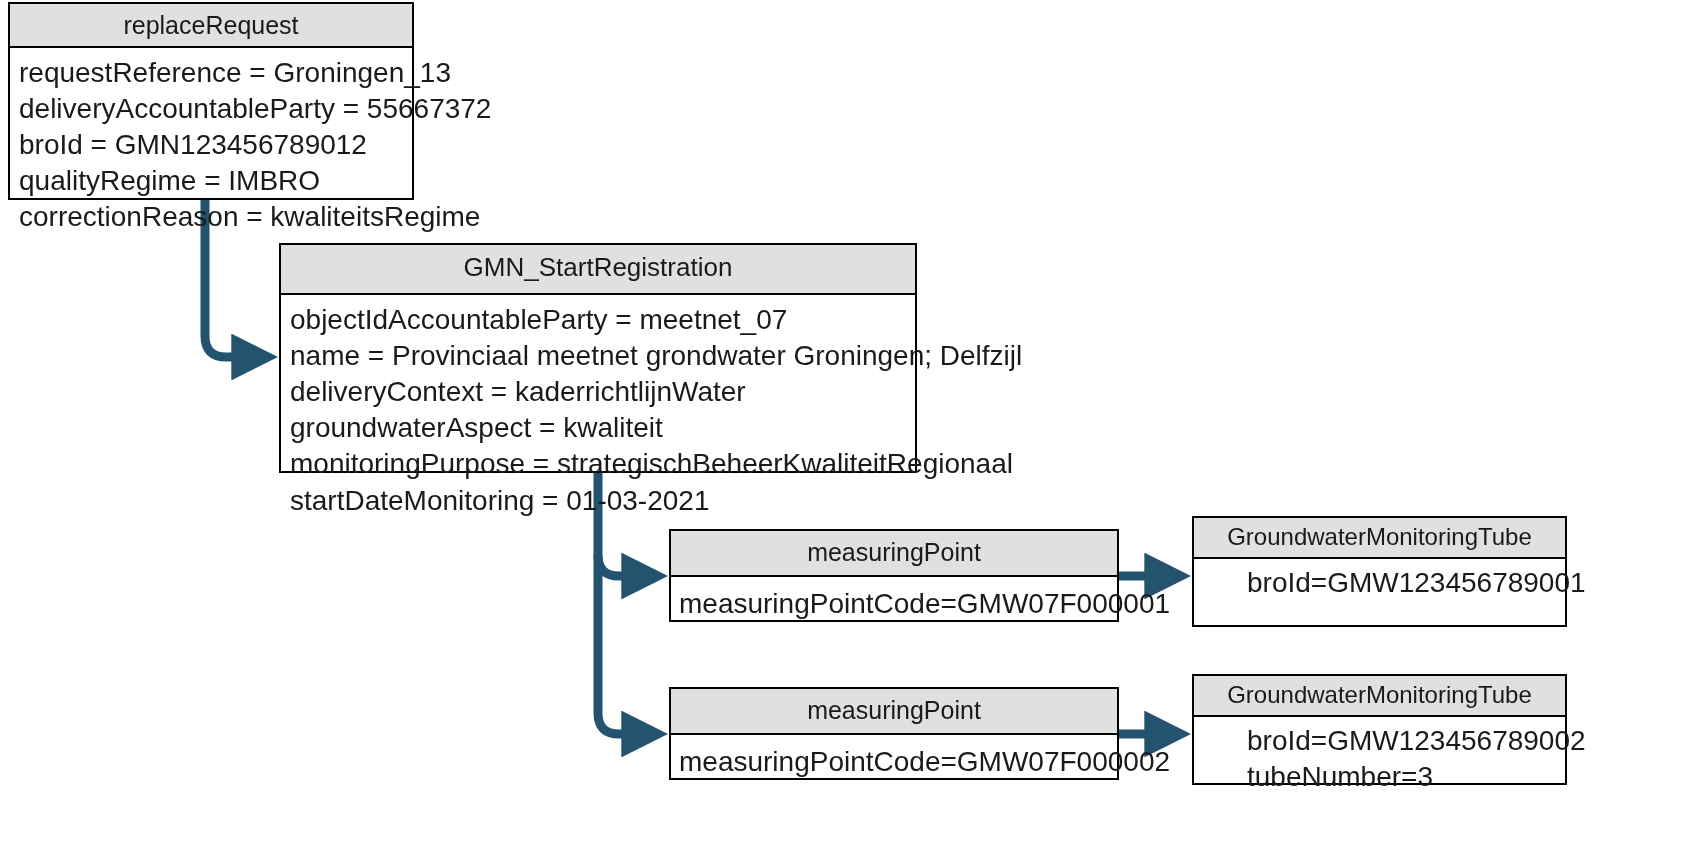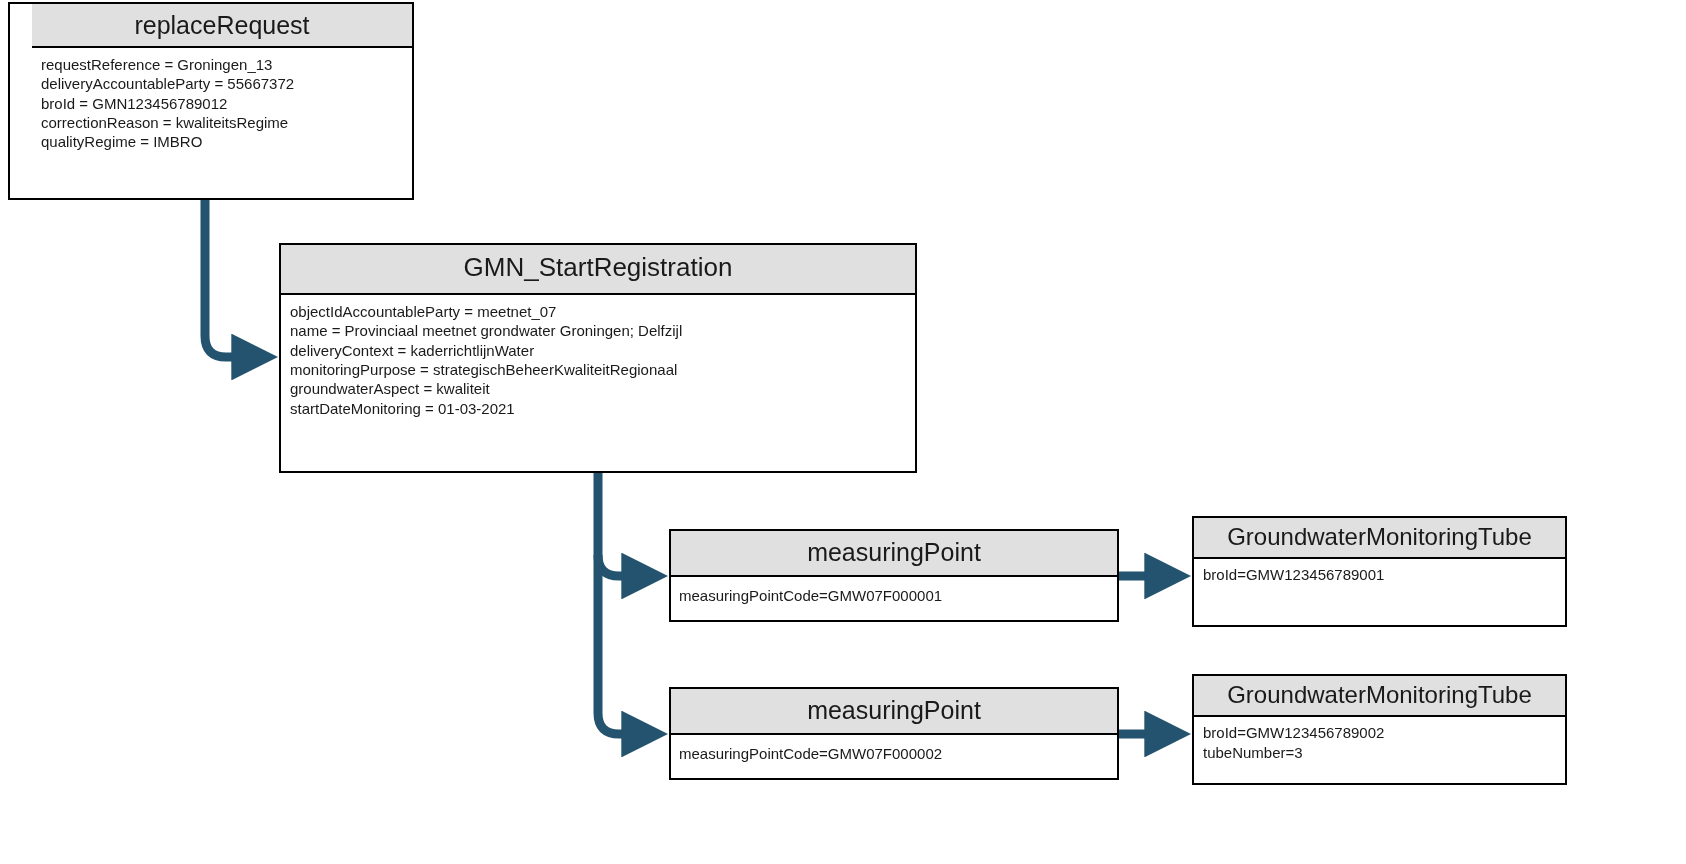--- a/index.html
+++ b/index.html
@@ -39,46 +39,46 @@
     line-height: 1.1;
     padding: 8px 6px 9px 6px;
     box-sizing: border-box;
     white-space: nowrap;
   }
   .uml-body {
     padding: 7px 9px 8px 9px;
     box-sizing: border-box;
   }
   .uml-attr {
-    font-size: 15px;
+    font-size: 28px;
     color: #1a1a1a;
     line-height: 1.29;
     white-space: nowrap;
   }
 
   
-  #box-replace-request { left: 8px;    top: 2px;   width: 406px; height: 198px; padding-left: 22px; }
+  #box-replace-request { left: 8px;    top: 2px;   width: 406px; height: 198px; }
   #box-replace-request .uml-header { height: 44px; }
 
   #box-gmn-start { left: 279px;  top: 243px; width: 638px; height: 230px; }
   #box-gmn-start .uml-header { height: 50px; font-size: 26px; }
   #box-gmn-start .uml-body { padding-top: 7px; }
 
   #box-mp-1 { left: 669px;  top: 529px; width: 450px; height: 93px; }
   #box-mp-1 .uml-header { height: 46px; }
   #box-mp-2 { left: 669px;  top: 687px; width: 450px; height: 93px; }
   #box-mp-2 .uml-header { height: 46px; }
   .mp-body { padding: 9px 11px 8px 8px; }
 
   #box-tube-1 { left: 1192px; top: 516px; width: 375px; height: 111px; }
   #box-tube-1 .uml-header { height: 41px; font-size: 24px; padding-top: 6px; }
   #box-tube-2 { left: 1192px; top: 674px; width: 375px; height: 111px; }
   #box-tube-2 .uml-header { height: 41px; font-size: 24px; padding-top: 6px; }
   .tube-body { padding: 6px 9px 6px 9px; }
-  .tube-body .uml-attr { line-height: 1.3; }
+  .tube-body .uml-attr { line-height: 1.3; margin-left: 44px; }
 </style>
 </head>
 <body>
 
 <div id="canvas">
 
   <svg id="arrow-layer" viewBox="0 0 1686 864" width="1686" height="864" xmlns="http://www.w3.org/2000/svg">
     <defs>
       <marker id="arrowhead" markerWidth="5.2" markerHeight="5.2" refX="2.3" refY="2.6" orient="auto" markerUnits="strokeWidth">
         <path d="M 0 0 L 5.2 2.6 L 0 5.2 z" fill="#23536e"></path>
@@ -95,33 +95,33 @@
 
     <path d="M 1119 734 L 1165 734" fill="none" stroke="#23536e" stroke-width="9" marker-end="url(#arrowhead)"></path>
   </svg>
 
   <div class="uml-box" id="box-replace-request">
     <div class="uml-header">replaceRequest</div>
     <div class="uml-body">
       <div class="uml-attr">requestReference = Groningen_13</div>
       <div class="uml-attr">deliveryAccountableParty = 55667372</div>
       <div class="uml-attr">broId = GMN123456789012</div>
+      <div class="uml-attr">qualityRegime = IMBRO</div>
       <div class="uml-attr">correctionReason = kwaliteitsRegime</div>
-      <div class="uml-attr">qualityRegime = IMBRO</div>
     </div>
   </div>
 
   <div class="uml-box" id="box-gmn-start">
     <div class="uml-header">GMN_StartRegistration</div>
     <div class="uml-body">
       <div class="uml-attr">objectIdAccountableParty = meetnet_07</div>
       <div class="uml-attr">name = Provinciaal meetnet grondwater Groningen; Delfzijl</div>
       <div class="uml-attr">deliveryContext = kaderrichtlijnWater</div>
+      <div class="uml-attr">groundwaterAspect = kwaliteit</div>
       <div class="uml-attr">monitoringPurpose = strategischBeheerKwaliteitRegionaal</div>
-      <div class="uml-attr">groundwaterAspect = kwaliteit</div>
       <div class="uml-attr">startDateMonitoring = 01-03-2021</div>
     </div>
   </div>
 
   <div class="uml-box" id="box-mp-1">
     <div class="uml-header">measuringPoint</div>
     <div class="uml-body mp-body">
       <div class="uml-attr">measuringPointCode=GMW07F000001</div>
     </div>
   </div>

